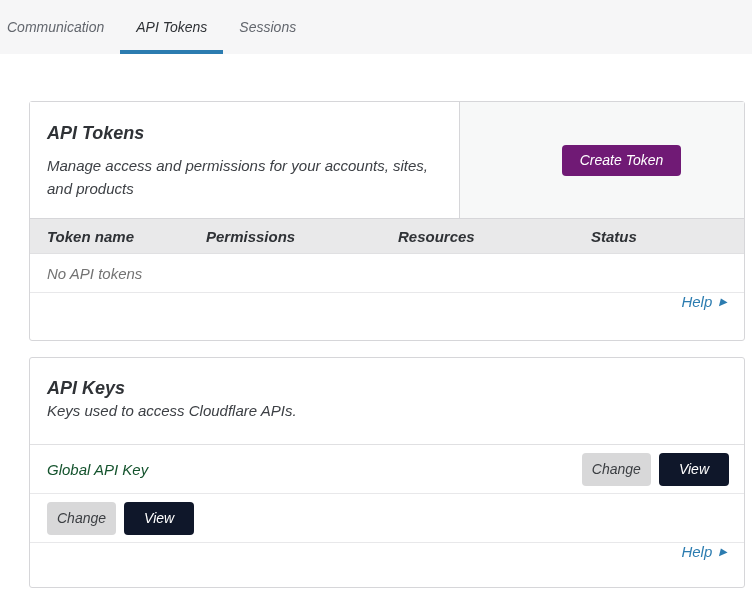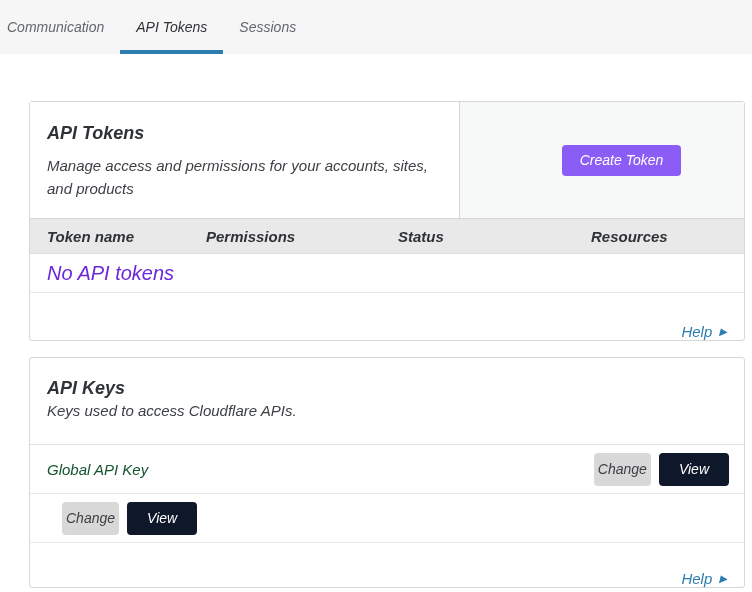--- a/index.html
+++ b/index.html
@@ -78,32 +78,31 @@
   }
   .btn {
     font-family: "Liberation Sans", sans-serif;
     font-size: 14px;
     border: none;
     border-radius: 4px;
     cursor: pointer;
     white-space: nowrap;
   }
   .btn-primary {
-    background: #8b5cf6;
+    background: #701a75;
     color: #ffffff;
     height: 31px;
     padding: 0 18px;
     margin-left: 39px;
   }
   .btn-secondary {
     background: #d8d8d9;
     color: #3b3e42;
     height: 33px;
-    padding: 0 4px;
-    margin-left: 15px;
+    padding: 0 10px;
   }
   .btn-view {
     background: #0f172a;
     color: #ffffff;
     height: 33px;
     padding: 0 20px;
   }
 
   .table-head {
     display: grid;
@@ -115,28 +114,28 @@
     border-bottom: 1px solid #e0e0e2;
     font-size: 15px;
     font-weight: bold;
     color: #2f3236;
   }
   .empty-row {
     height: 39px;
     display: flex;
     align-items: center;
     padding-left: 17px;
-    font-size: 20px;
-    color: #6d28d9;
+    font-size: 15px;
+    color: #737373;
     border-bottom: 1px solid #e8e8ea;
   }
   .card-footer {
     height: 47px;
     display: flex;
-    align-items: flex-end;
+    align-items: flex-start;
     justify-content: flex-end;
     padding-right: 17px;
   }
   .help-link {
     display: inline-flex;
     align-items: center;
     gap: 7px;
     font-size: 15px;
     color: #2c7cb0;
     text-decoration: none;
@@ -179,22 +178,22 @@
         <p class="card-desc">Manage access and permissions for your accounts, sites, and products</p>
       </div>
       <div class="tokens-header-right">
         <button class="btn btn-primary">Create Token</button>
       </div>
     </div>
 
     <div class="table-head">
       <div>Token name</div>
       <div>Permissions</div>
+      <div>Resources</div>
       <div>Status</div>
-      <div>Resources</div>
     </div>
 
     <div class="empty-row">
       <span>No API tokens</span>
     </div>
 
     <div class="card-footer">
       <a class="help-link">
         <span>Help</span>
         <span class="help-arrow">▶</span>

